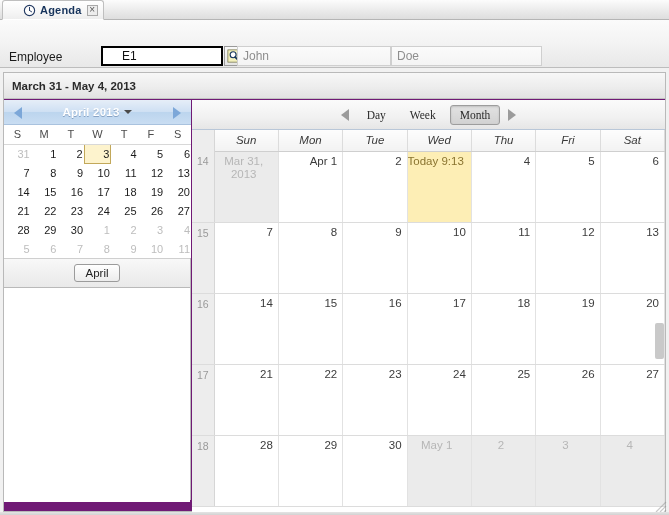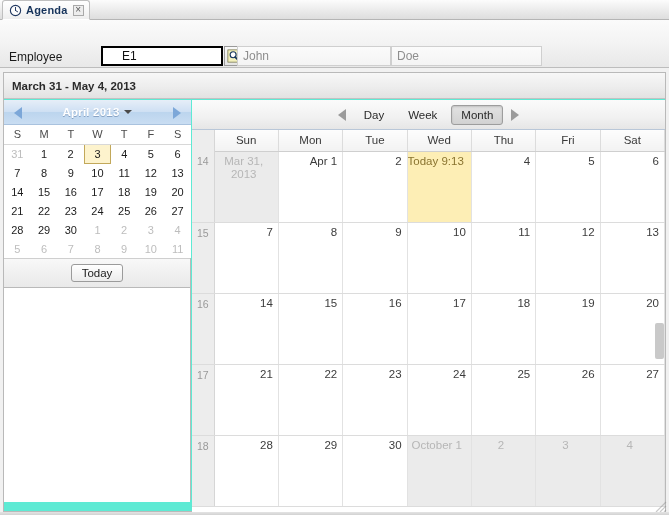--- a/index.html
+++ b/index.html
@@ -24,21 +24,21 @@
   .tabstrip {
     position: absolute; left: 0; top: 0;
     width: 669px; height: 20px;
     background: linear-gradient(to bottom, #fcfcfc 0%, #ebebeb 55%, #dedede 100%);
     border-bottom: 1px solid #b5b5b5;
   }
   .tab {
     position: absolute; left: 2px; top: 0;
     height: 20px;
     display: flex; align-items: center;
-    padding: 0 5px 0 6px;
+    padding: 0 5px 0 20px;
     background: linear-gradient(to bottom, #ffffff 0%, #f6f6f6 60%, #eeeeee 100%);
     border: 1px solid #bfbfbf;
     border-bottom: 1px solid #ffffff;
     border-top-left-radius: 3px; border-top-right-radius: 3px;
   }
   .tab-icon { width: 13px; height: 13px; margin-right: 4px; display:block; }
   .tab-label {
     font-weight: bold; font-size: 11px; color: #16335b;
     letter-spacing: .2px; white-space: nowrap;
   }
@@ -82,21 +82,21 @@
     font-size: 12px; color: #8e8e8e;
     display: flex; align-items: center; padding-left: 5px;
   }
   #emp-first { left: 237px; width: 154px; }
   #emp-last  { left: 391px; width: 151px; }
 
   
   .panel {
     position: absolute; left: 3px; top: 72px;
     width: 663px; height: 440px;
-    background: #5eead4;
+    background: #701a75;
     border: 1px solid #b9b9b9;
   }
   .panel-title {
     position: absolute; left: 0; top: 0;
     width: 661px; height: 26px;
     background: linear-gradient(to bottom,#f7f7f7 0%,#ededed 55%,#e2e2e2 100%);
     border-bottom: 1px solid #c2c2c2;
     display: flex; align-items: center; padding-left: 8px;
     font-weight: bold; font-size: 11.5px; color: #2b2b2b;
   }
@@ -129,21 +129,21 @@
   .mini-nav { position: absolute; top: 7px; width: 0; height: 0; }
   .mini-prev { left: 10px; border-top: 6px solid transparent; border-bottom: 6px solid transparent; border-right: 8px solid #7ca7d8; }
   .mini-next { right: 10px; border-top: 6px solid transparent; border-bottom: 6px solid transparent; border-left: 8px solid #7ca7d8; }
 
   table.minical { width: 187px; border-collapse: collapse; table-layout: fixed; }
   table.minical th {
     height: 19px; font-weight: normal; font-size: 11px; color: #4c4c4c;
     border-bottom: 1px solid #d8d8d8; background: #fff;
   }
   table.minical td {
-    height: 19px; text-align: center; font-size: 11px; color: #1c1c1c;
+    height: 19px; text-align: right; font-size: 11px; color: #1c1c1c;
     background: #fff;
   }
   table.minical td.oth { color: #bdbdbd; }
   table.minical td.today {
     background: #fdf3cd; border: 1px solid #c2a85a; color: #1c1c1c;
   }
   .mini-footer {
     height: 29px; border-top: 1px solid #cfcfcf;
     background: linear-gradient(to bottom,#f8f8f8,#e9e9e9);
     display: flex; align-items: center; justify-content: center;
@@ -165,34 +165,34 @@
     background: linear-gradient(to bottom,#fbfbfb 0%,#f1f1f1 60%,#e6e6e6 100%);
     border-bottom: 1px solid #b9c7d8;
     display: flex; align-items: center; justify-content: center;
   }
   .nav-arrow { width: 0; height: 0; margin: 0 6px; }
   .nav-left  { border-top: 6px solid transparent; border-bottom: 6px solid transparent; border-right: 8px solid #9b9b9b; }
   .nav-right { border-top: 6px solid transparent; border-bottom: 6px solid transparent; border-left: 8px solid #9b9b9b; }
   .view-btn {
     font-size: 11.5px; color: #2a2a2a; padding: 3px 9px;
     margin: 0 2px; border: 1px solid transparent; border-radius: 3px;
-    background: transparent; font-family: Liberation Sans, sans-serif; text-align: right;
+    background: transparent; font-family: Liberation Serif, serif; text-align: right;
   }
   .view-btn.sel {
     border: 1px solid #9d9d9d;
     background: linear-gradient(to bottom,#e2e2e2,#d2d2d2);
     box-shadow: inset 0 1px 2px rgba(0,0,0,.15);
   }
 
   table.month { width: 473px; border-collapse: collapse; table-layout: fixed; }
   table.month th.wk-h { width: 22px; background: #ededed; border-right: 1px solid #d6d6d6; }
   table.month th.dow {
     height: 21px; font-weight: normal; font-size: 11.5px; color: #3a3a3a;
     background: linear-gradient(to bottom,#fdfdfd,#f2f2f2);
-    border-right: 1px solid #dcdcdc; border-bottom: 1px solid #cfcfcf;
+    border-right: 1px solid #dcdcdc; border-bottom: 1px solid #cfcfcf; font-style: italic;
   }
   table.month td.wk {
     width: 22px; background: #ededed; color: #9a9a9a; font-size: 10.5px;
     vertical-align: top; text-align: center; padding-top: 4px;
     border-right: 1px solid #d6d6d6; border-bottom: 1px solid #dcdcdc;
   }
   table.month td.day {
     height: 71px; vertical-align: top; text-align: right;
     padding: 3px 5px 0 0; font-size: 11.5px; color: #3c3c3c;
     background: #fff;
@@ -331,21 +331,21 @@
               <td class="oth">7</td>
               <td class="oth">8</td>
               <td class="oth">9</td>
               <td class="oth">10</td>
               <td class="oth">11</td>
             </tr>
           </tbody>
       </table>
 
       <div class="mini-footer">
-        <button class="today-btn">Today</button>
+        <button class="today-btn">April</button>
       </div>
 
       <div style="position:relative;height:215px;border-top:1px solid #b9b9b9;background:#fff;"></div>
     </div>
 
     <div class="rightcol">
 
       <div class="view-toolbar">
         <div class="nav-arrow nav-left"></div>
         <div id="view-buttons" style="display:flex;align-items:center;">
@@ -471,21 +471,21 @@
               <td class="day">
                 <span class="daynum">28</span>
               </td>
               <td class="day">
                 <span class="daynum">29</span>
               </td>
               <td class="day">
                 <span class="daynum">30</span>
               </td>
               <td class="day oth">
-                <span class="daynum">October 1</span>
+                <span class="daynum">May 1</span>
               </td>
               <td class="day oth">
                 <span class="daynum">2</span>
               </td>
               <td class="day oth">
                 <span class="daynum">3</span>
               </td>
               <td class="day oth">
                 <span class="daynum">4</span>
               </td>

